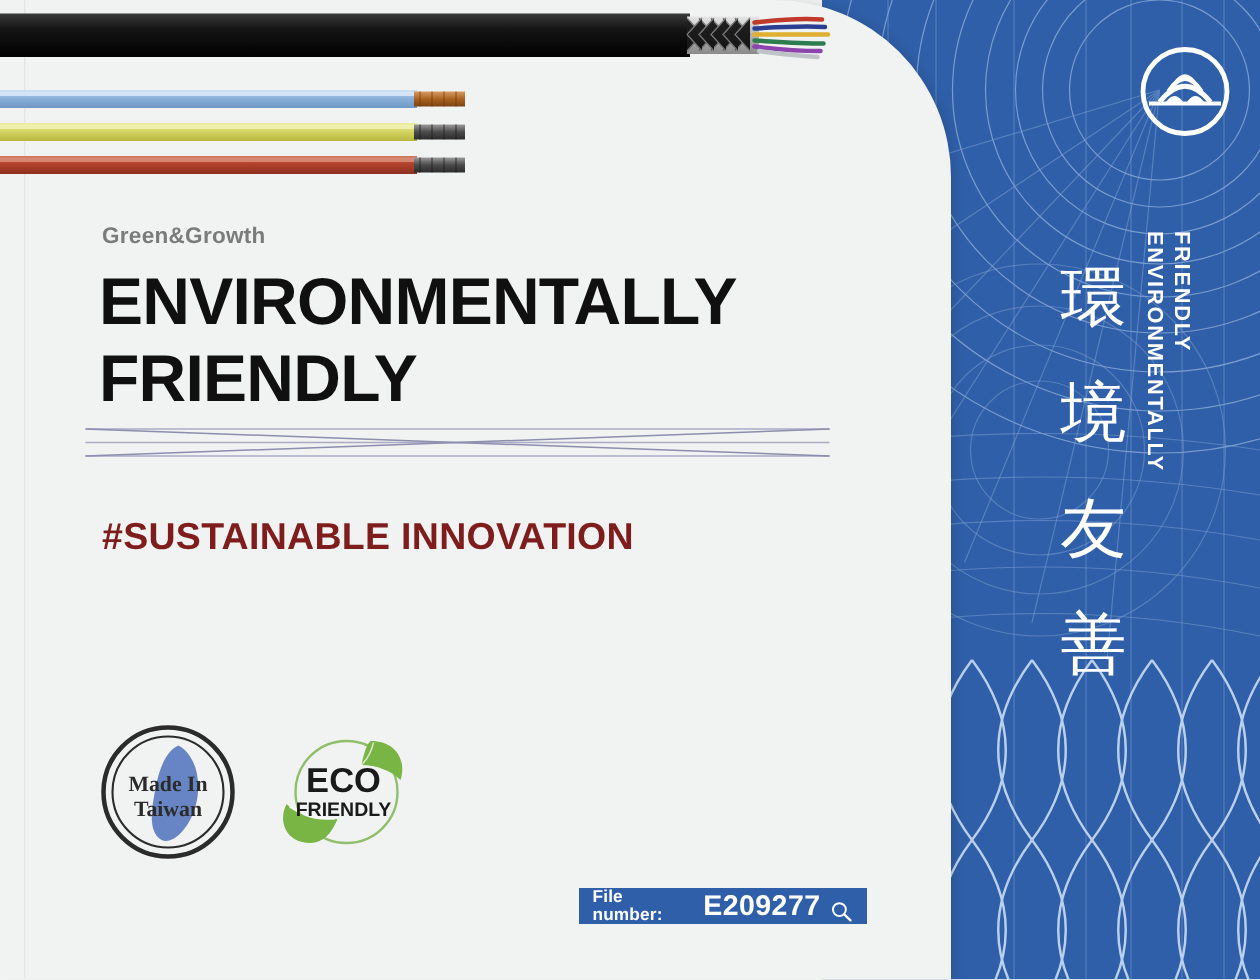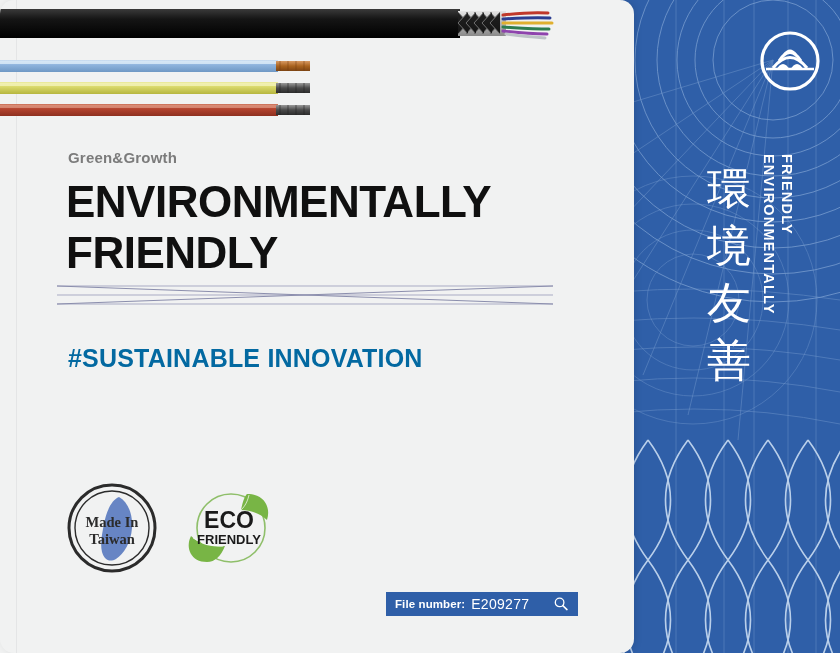--- a/index.html
+++ b/index.html
@@ -31,21 +31,20 @@
 
   
   .white-card{
     position:absolute;
     left:0; top:0;
     width:634px; height:653px;
     background:#f1f2f2;
     border-top-right-radius:118px;
     overflow:hidden;
     box-shadow:2px 0 7px rgba(0,0,0,.10);
-    border-radius:14px;
   }
   .card-edge-line{
     position:absolute; left:16px; top:0; width:1px; height:653px;
     background:#e4e5e6;
   }
 
   
   .cables{position:absolute; left:0; top:0; width:560px; height:130px;}
 
   
@@ -61,58 +60,58 @@
     color:#101010; letter-spacing:-.5px;
   }
   .divider{
     position:absolute; left:55px; top:272px; width:500px; height:46px;
   }
   .tags{
     position:absolute; left:68px; top:340px;
   }
   .tag{
     font-size:25px; line-height:37px; font-weight:bold;
-    color:#0369a1; letter-spacing:.2px;
+    color:#7f1d1d; letter-spacing:.2px;
     white-space:nowrap;
   }
 
   
   .badges{position:absolute; left:64px; top:482px;}
   .badge-mit{position:absolute; left:0; top:0; width:96px; height:92px;}
   .badge-eco{position:absolute; left:113px; top:4px; width:108px; height:84px;}
 
   
   .file-bar{
     position:absolute; left:386px; top:592px;
     width:192px; height:24px;
     background:#2f5fa8;
-    display:flex; align-items:center;
+    display:flex; align-items:flex-end;
     padding:0 9px;
     gap:6px;
   }
   .file-label{
     color:#ffffff; font-size:11.5px; font-weight:bold;
     letter-spacing:.1px;
   }
   .file-value{
-    color:#ffffff; font-size:14px; font-weight:normal;
+    color:#ffffff; font-size:19px; font-weight:bold;
     letter-spacing:.3px;
   }
   .file-search{margin-left:auto; display:flex; align-items:center;}
 
   
   .logo-mark{
     position:absolute; left:759px; top:30px;
     width:62px; height:62px;
   }
   .cn-text{
     position:absolute; left:700px; top:160px;
     width:60px;
     color:#ffffff;
-    font-size:44px; line-height:57px;
+    font-size:44px; line-height:77px;
     font-weight:normal;
     letter-spacing:2px;
     text-align:center;
   }
   .vert-en{
     position:absolute; left:745px; top:150px;
     width:70px; height:230px;
   }
   .vert-line{
     position:absolute;

